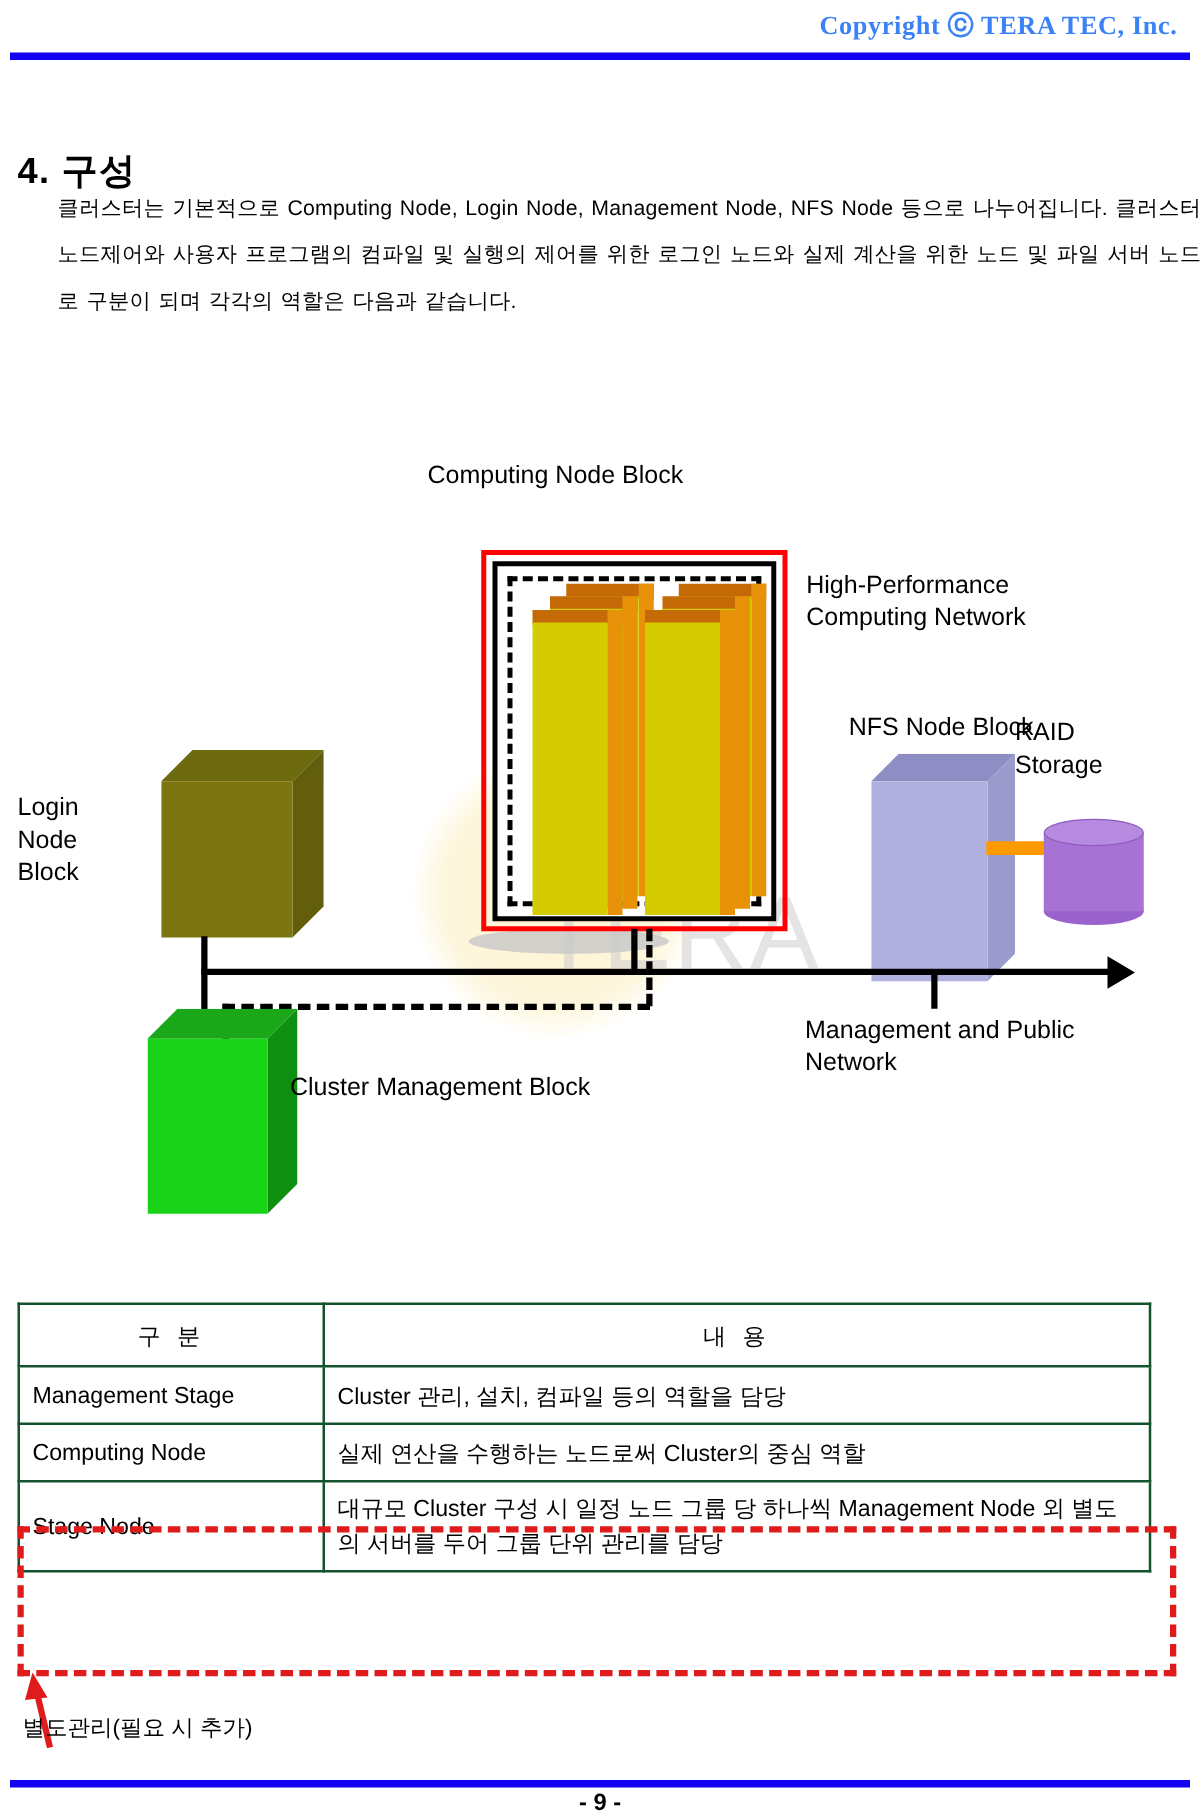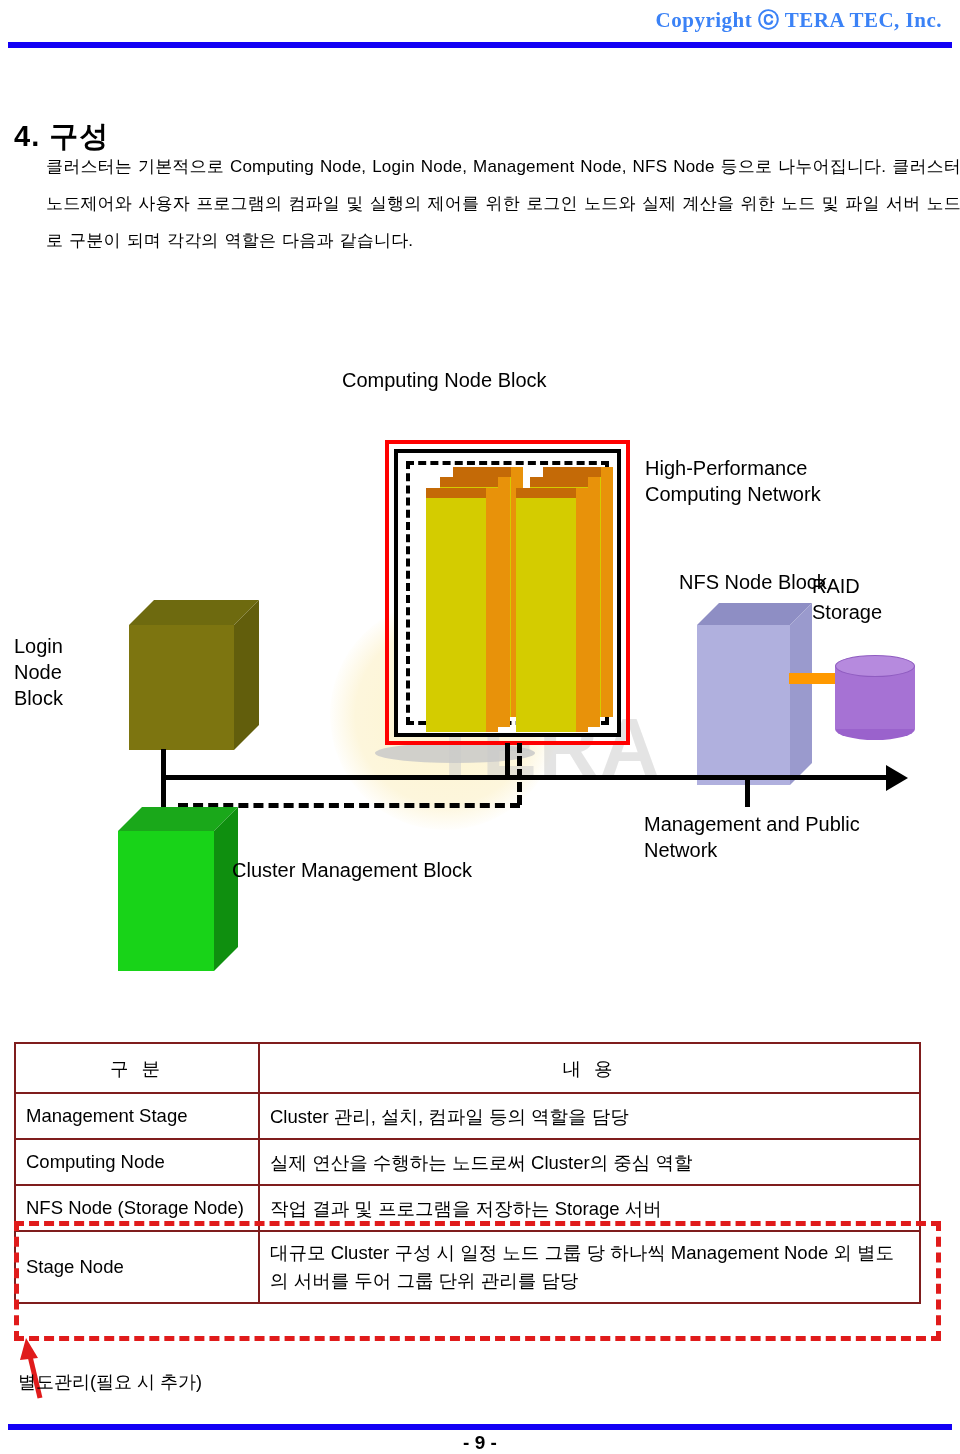--- a/index.html
+++ b/index.html
@@ -75,21 +75,21 @@
     color: #000;
     white-space: pre-line;
   }
 
   
   #watermark-tera {
     position: absolute;
     left: 430px;
     top: 355px;
     font-size: 82px;
-    font-weight: bold;
+    font-weight: normal;
     color: #cfcfcf;
     opacity: .55;
     letter-spacing: 2px;
     font-family: "Liberation Sans", sans-serif;
   }
   #watermark-glow {
     position: absolute;
     left: 330px;
     top: 255px;
     width: 230px;
@@ -198,21 +198,21 @@
   
   #roles-table {
     position: absolute;
     left: 14px;
     top: 1042px;
     width: 907px;
     border-collapse: collapse;
     table-layout: fixed;
   }
   #roles-table td, #roles-table th {
-    border: 2px solid #7f1d1d;
+    border: 2px solid #14532d;
     font-size: 18.5px;
     padding: 6px 10px;
     vertical-align: middle;
     font-weight: normal;
   }
   #roles-table col.c1 { width: 244px; }
   #roles-table th {
     text-align: center;
     letter-spacing: 4px;
     height: 36px;
@@ -398,24 +398,20 @@
   </thead>
   <tbody>
     <tr>
       <td class="k">Management Stage</td>
       <td class="k">Cluster 관리, 설치, 컴파일 등의 역할을 담당</td>
     </tr>
     <tr>
       <td class="k">Computing Node</td>
       <td class="k">실제 연산을 수행하는 노드로써 Cluster의 중심 역할</td>
     </tr>
-    <tr>
-      <td class="k">NFS Node (Storage Node)</td>
-      <td class="k">작업 결과 및 프로그램을 저장하는 Storage 서버</td>
-    </tr>
     <tr class="tall2">
       <td>Stage Node</td>
       <td>대규모 Cluster 구성 시 일정 노드 그룹 당 하나씩 Management Node 외 별도의 서버를 두어 그룹 단위 관리를 담당</td>
     </tr>
   </tbody>
 </table>
 
 <div id="annotation-box"></div>
 <svg id="annotation-arrow" viewBox="0 0 32 62">
   <line x1="20" y1="60" x2="9" y2="14" stroke="#e01b1b" stroke-width="5"></line>

